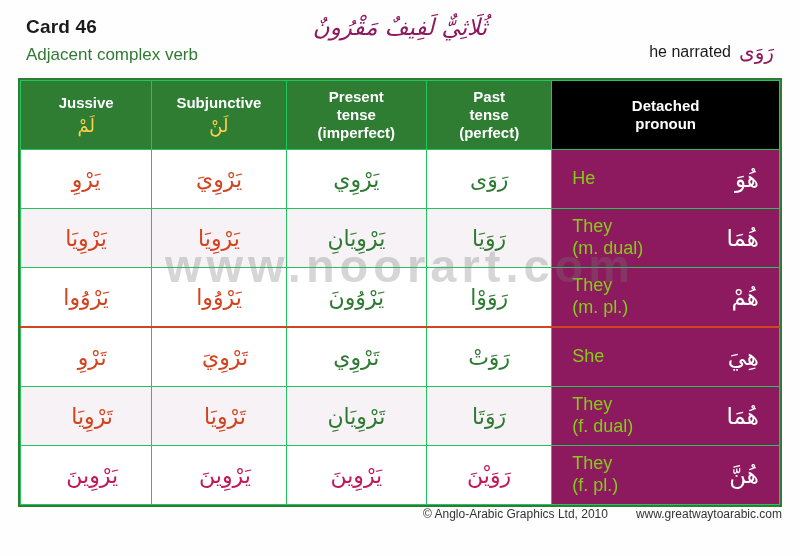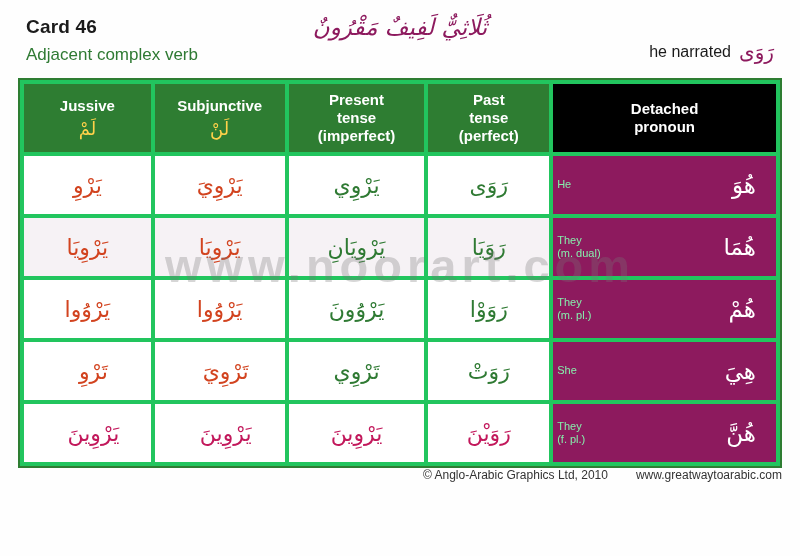--- a/index.html
+++ b/index.html
@@ -76,21 +76,21 @@
     margin-top: 2px;
     border: 2px solid #2e7d32;
     box-sizing: border-box;
   }
   table.conj {
     border-collapse: collapse;
     width: 100%;
     table-layout: fixed;
   }
   table.conj th, table.conj td {
-    border: 4px solid #22c55e;
+    border: 1px solid #22c55e;
     padding: 0;
   }
   thead th {
     background: #2e7d32;
     color: #ffffff;
     font-size: 15px;
     font-weight: bold;
     height: 68px;
     vertical-align: middle;
     text-align: center;
@@ -142,25 +142,25 @@
     padding: 0 10px;
   }
   .pron-inner {
     display: flex;
     align-items: center;
     justify-content: space-between;
     height: 100%;
   }
   .pron-en {
     font-family: "Liberation Sans", sans-serif;
-    font-size: 11px;
-    color: #86efac;
+    font-size: 18px;
+    color: #84cc16;
     text-align: left;
     line-height: 1.2;
-    padding-left: 4px;
+    padding-left: 20px;
   }
   .pron-ar {
     font-family: "DejaVu Sans", sans-serif;
     font-size: 23px;
     color: #ffffff;
     padding-right: 20px;
   }
   
   tbody tr.sep-top td { border-top: 2px solid #d2431f; }
   tbody tr.sep-top td.pron { border-top: 2px solid #d2431f; }
@@ -289,20 +289,33 @@
           <td class="c-present">تَرْوِي</td>
           <td class="c-past">رَوَتْ</td>
           <td class="pron">
             <div class="pron-inner">
               <span class="pron-en" style="white-space:pre-line">She</span>
               <span class="pron-ar">هِيَ</span>
             </div>
           </td>
         </tr>
 
+        <tr class="fem alt">
+          <td class="c-jussive">تَرْوِيَا</td>
+          <td class="c-subj">تَرْوِيَا</td>
+          <td class="c-present">تَرْوِيَانِ</td>
+          <td class="c-past">رَوَتَا</td>
+          <td class="pron">
+            <div class="pron-inner">
+              <span class="pron-en" style="white-space:pre-line">They
+(f. dual)</span>
+              <span class="pron-ar">هُمَا</span>
+            </div>
+          </td>
+        </tr>
 
         <tr class="fem r6">
           <td class="c-jussive">يَرْوِينَ</td>
           <td class="c-subj">يَرْوِينَ</td>
           <td class="c-present">يَرْوِينَ</td>
           <td class="c-past">رَوَيْنَ</td>
           <td class="pron">
             <div class="pron-inner">
               <span class="pron-en" style="white-space:pre-line">They
 (f. pl.)</span>

